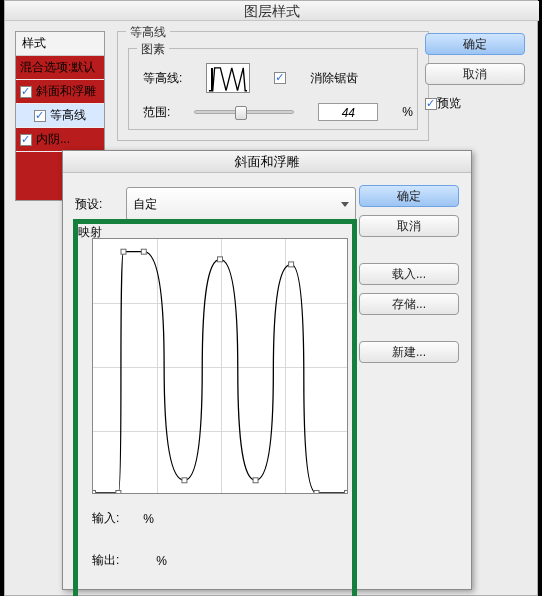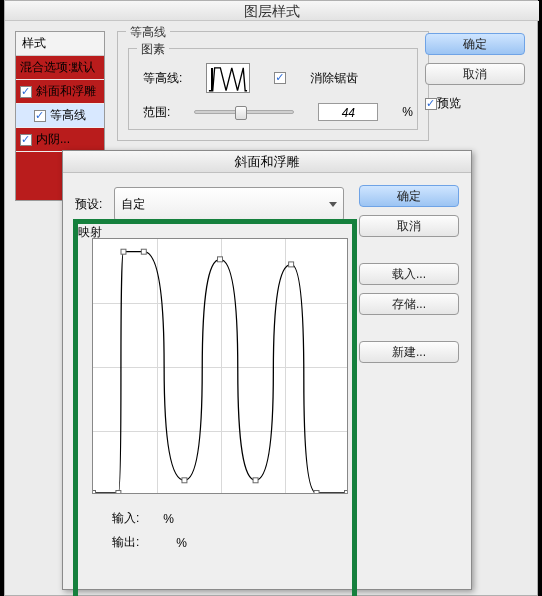--- a/index.html
+++ b/index.html
@@ -80,38 +80,38 @@
     position:absolute; left:62px; top:150px; width:410px; height:440px;
     background:#efefef; border:1px solid #8a8a8a; box-shadow:2px 2px 6px rgba(0,0,0,0.35);
   }
   .modal-title{
     height:22px; text-align:center; line-height:22px;
     background:linear-gradient(#f7f7f7,#e0e0e0); border-bottom:1px solid #c0c0c0;
     font-size:13px;
   }
   .modal-body{ position:relative; height:calc(100% - 22px);}
   .modal-right{ position:absolute; right:12px; top:12px; display:flex; flex-direction:column; gap:8px;}
-  .preset-row{ position:absolute; left:12px; top:14px; display:flex; align-items:center; gap:12px; }
+  .preset-row{ position:absolute; left:12px; top:14px; display:flex; align-items:center; gap:24px; }
   .select{
     width:230px; height:34px; border:1px solid #9a9a9a; border-radius:3px;
     background:linear-gradient(#fff,#eee); display:flex; align-items:center; justify-content:space-between;
     padding:0 6px;
   }
   .select .tri{ width:0;height:0;border-left:4px solid transparent;border-right:4px solid transparent;border-top:5px solid #555;}
   .map-fieldset{
     position:absolute; left:10px; top:46px; width:284px; height:431px; border:5px solid #15803d;
   }
   .curve-area{
     position:absolute; left:14px; top:14px; width:256px; height:256px;
     background:#fff; border:1px solid #888;
   }
   .curve-area .gridv, .curve-area .gridh{ position:absolute; background:#d9d9d9;}
   .curve-area .gridv{ width:1px; height:100%; top:0;}
   .curve-area .gridh{ height:1px; width:100%; left:0;}
-  .io-row{ position:absolute; left:14px; display:flex; align-items:center; gap:24px;margin-left:20px;}
+  .io-row{ position:absolute; left:14px; display:flex; align-items:center; gap:24px;}
   
 </style>
 </head>
 <body>
 
 <div class="canvas">
   <div class="backpanel">
     <div class="backpanel-title">图层样式</div>
 
     <div class="styles-list">
@@ -211,20 +211,20 @@
               <rect x="161.34" y="240.7" width="5" height="5" fill="#fff" stroke="#666"></rect>
               <rect x="197.18" y="23.099999999999994" width="5" height="5" fill="#fff" stroke="#666"></rect>
               <rect x="222.78" y="253.5" width="5" height="5" fill="#fff" stroke="#666"></rect>
               <rect x="253.5" y="253.5" width="5" height="5" fill="#fff" stroke="#666"></rect>
             </svg>
         </div>
         <div class="io-row" style="top:286px;">
           <span>输入:</span>
           <span>%</span>
         </div>
-        <div class="io-row" style="top:310px;gap:37px;">
+        <div class="io-row" style="top:328px;gap:37px;">
           <span>输出:</span>
           <span>%</span>
         </div>
       </div>
     </div>
   </div>
 </div>
 
 </body></html>

